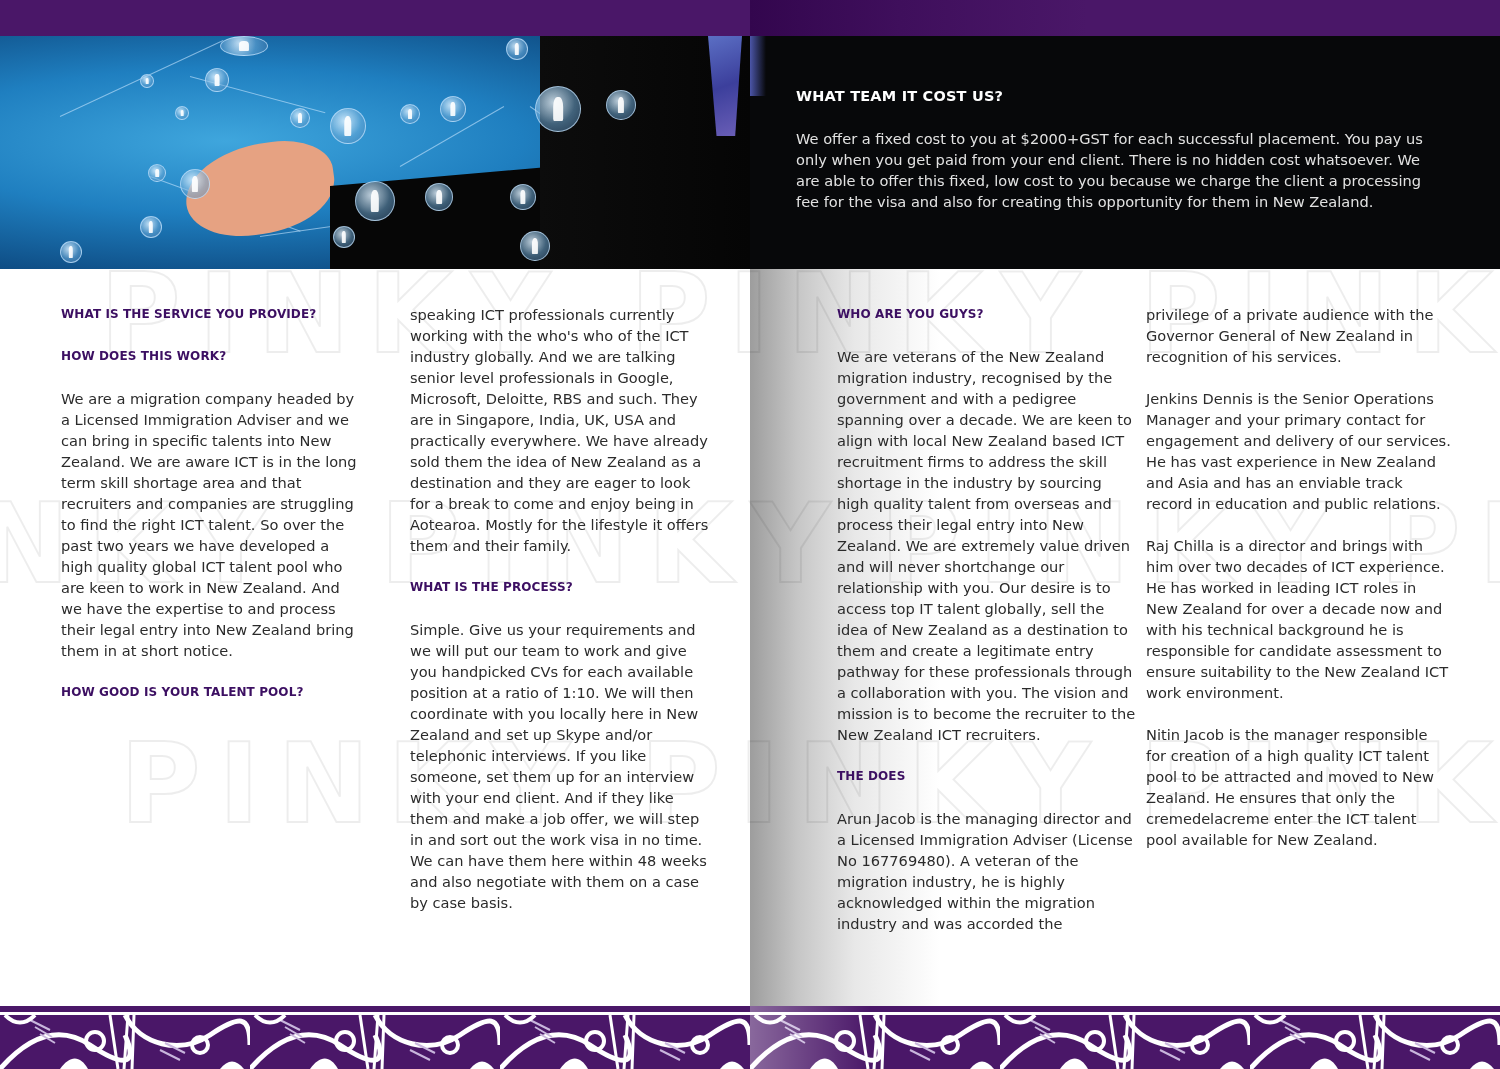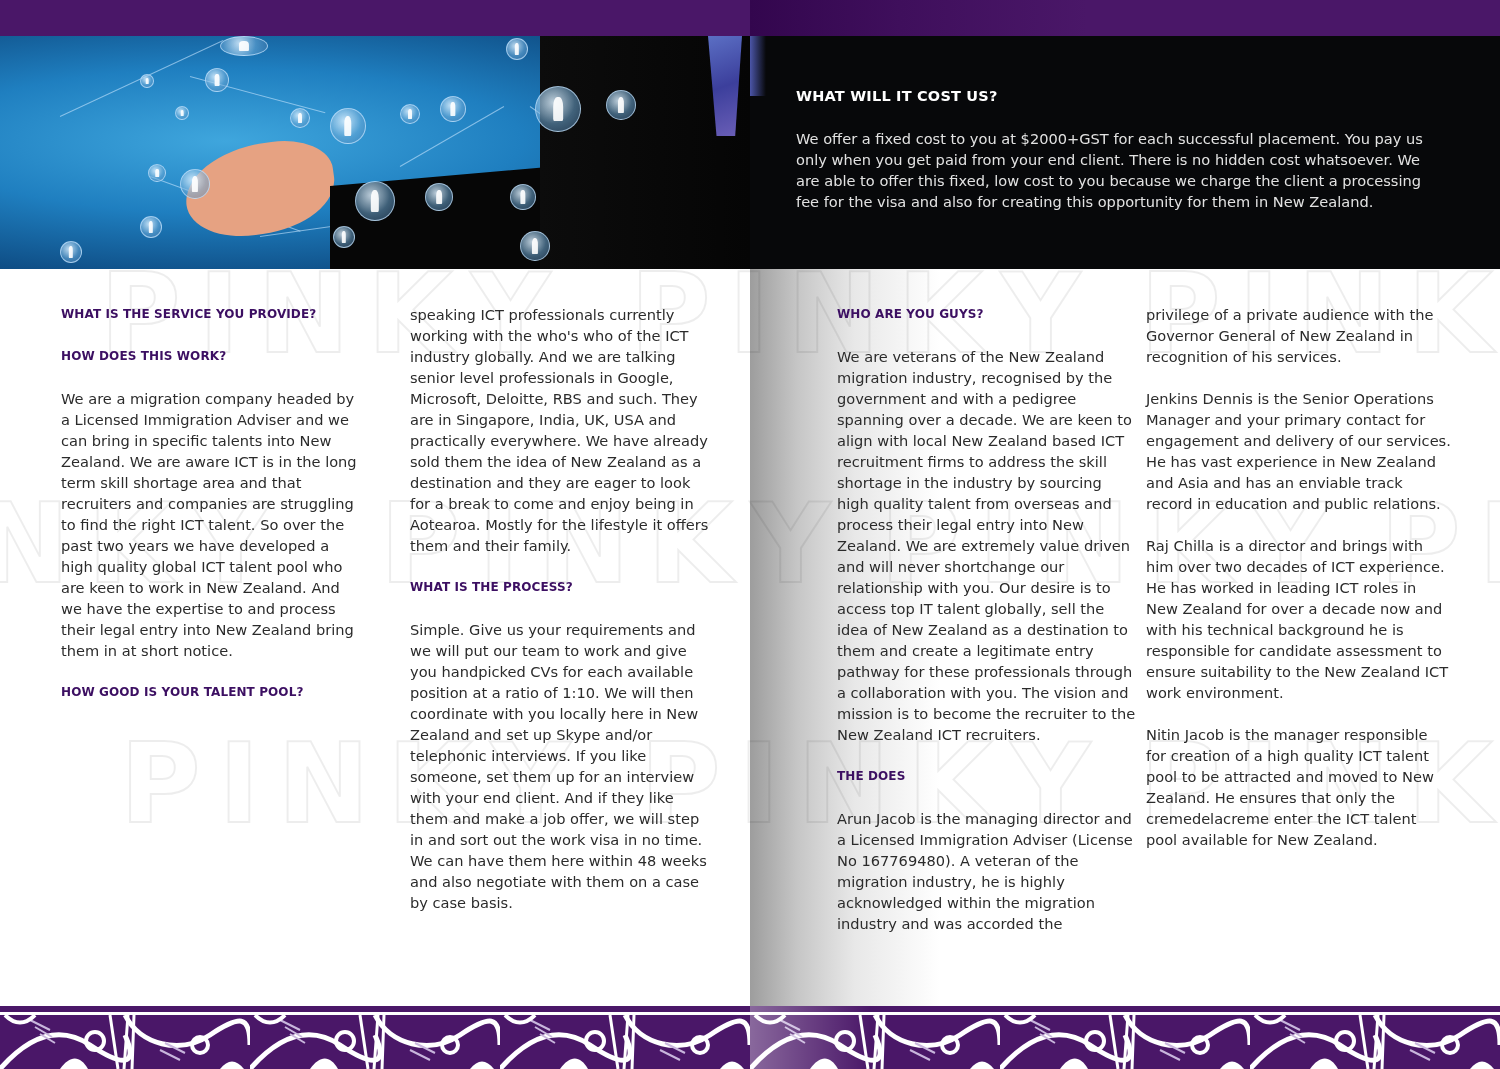--- a/index.html
+++ b/index.html
@@ -103,21 +103,21 @@
     <div class="node" style="left:425px;top:147px;width:28px;height:28px;"></div>
     <div class="node" style="left:510px;top:148px;width:26px;height:26px;"></div>
     <div class="node" style="left:140px;top:180px;width:22px;height:22px;"></div>
     <div class="node" style="left:520px;top:195px;width:30px;height:30px;"></div>
     <div class="node" style="left:333px;top:190px;width:22px;height:22px;"></div>
     <div class="node" style="left:60px;top:205px;width:22px;height:22px;"></div>
   </div>
 
   <div class="hero-right">
     <div class="tie-edge"></div>
-    <div class="cost-title">WHAT WILL IT COST US?</div>
+    <div class="cost-title">WHAT TEAM IT COST US?</div>
     <div class="cost-body">We offer a fixed cost to you at $2000+GST for each successful placement. You pay us only when you get paid from your end client. There is no hidden cost whatsoever. We are able to offer this fixed, low cost to you because we charge the client a processing fee for the visa and also for creating this opportunity for them in New Zealand.</div>
   </div>
 
   <div class="spine"></div>
 
   <div class="watermark" style="left:100px;top:250px;">PINKY</div>
   <div class="watermark" style="left:630px;top:250px;">PINKY</div>
   <div class="watermark" style="left:1140px;top:250px;">PINKY</div>
   <div class="watermark" style="left:-180px;top:480px;">PINKY</div>
   <div class="watermark" style="left:380px;top:480px;">PINKY</div>

